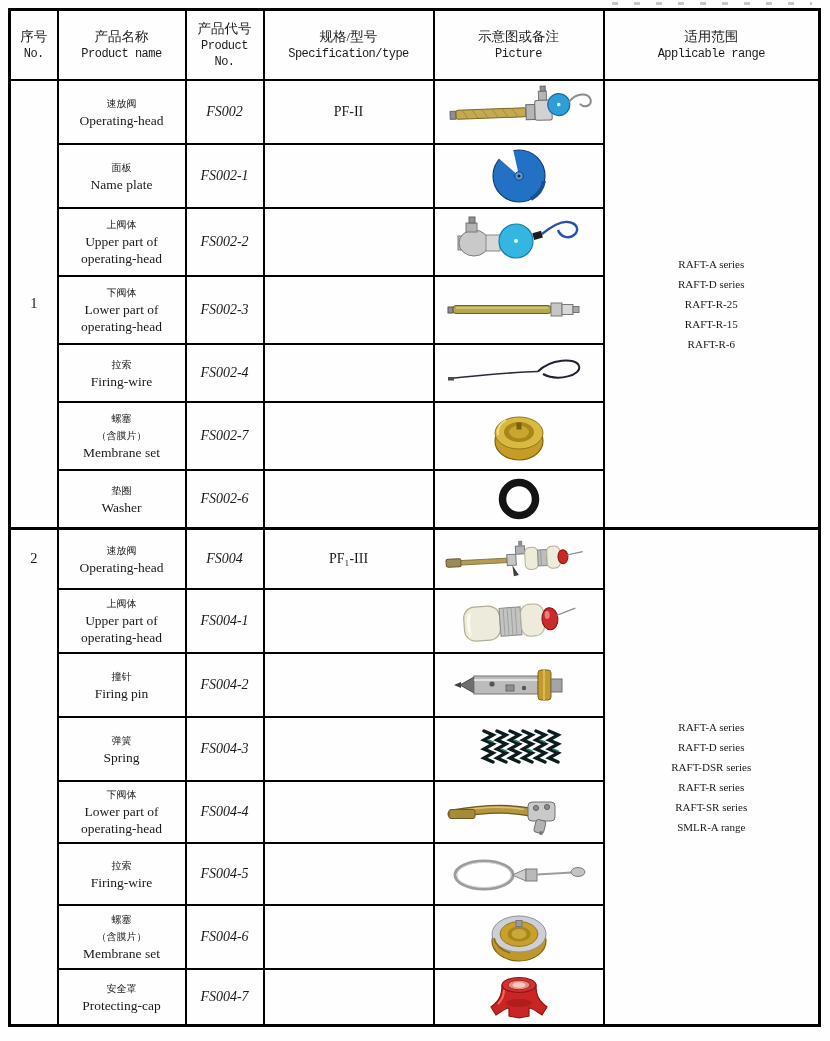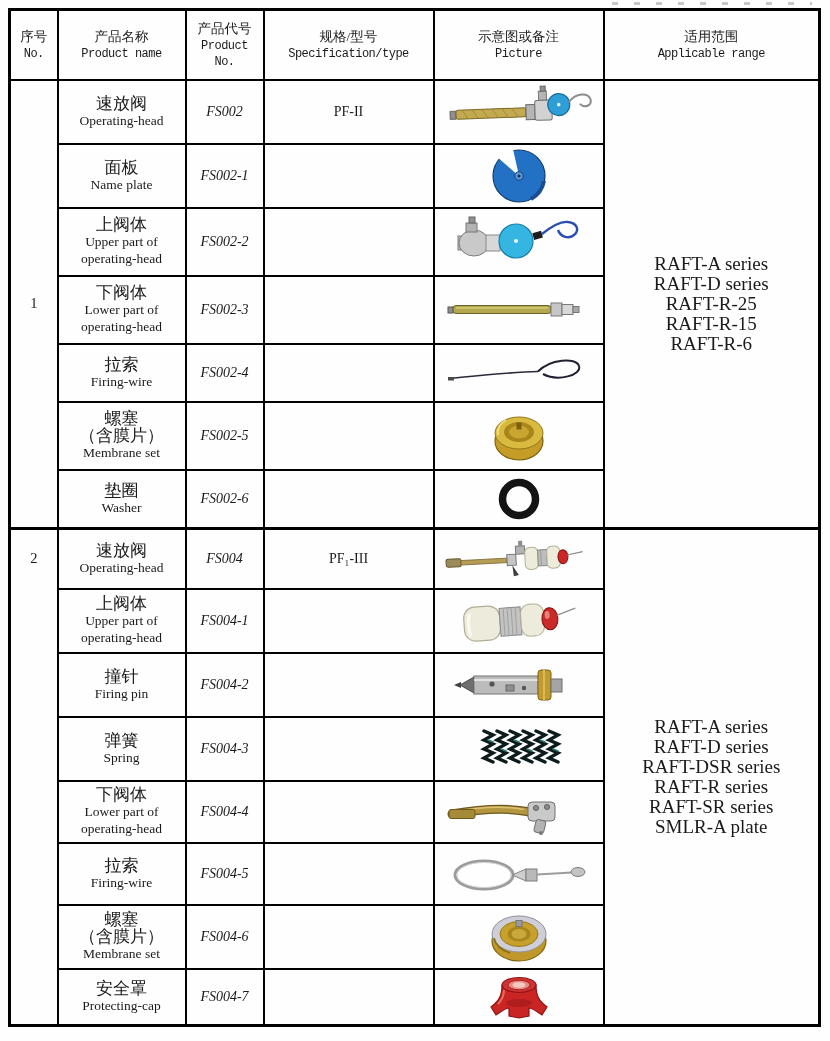--- a/index.html
+++ b/index.html
@@ -27,27 +27,27 @@
     overflow:hidden;
   }
   tr.sec-split td{border-top:3px solid #000;}
   
   tr.h70{height:70px}tr.h64{height:64px}tr.h66{height:54px}tr.h68{height:68px}
   tr.h58{height:58px}tr.h60{height:44px}tr.h62{height:62px}tr.h56{height:56px}
   
   .hdr .cn{display:block;font-size:13.5px;line-height:18px;}
   .hdr .en{display:block;font-family:"Liberation Mono","DejaVu Sans Mono",monospace;font-size:12px;line-height:16px;letter-spacing:-0.5px;}
   
-  .name-cell .cn{display:block;font-size:17px;line-height:17px;}
+  .name-cell .cn{display:block;font-size:10px;line-height:17px;}
   .name-cell .en{display:block;font-size:13.5px;line-height:17px;}
   .code-cell{text-align:left;padding-left:6px;font-size:14px;font-style:italic;}
   .spec-cell{text-align:left;padding-left:6px;font-size:14px;border-radius:15px;}
   .no-cell{font-size:14.5px;}
   .no-cell.top{vertical-align:top;padding-top:20px;}
-  .range-cell{text-align:left;padding-left:7px;font-size:19px;}
+  .range-cell{text-align:left;padding-left:7px;font-size:11px;}
   .range-cell .ln{display:block;line-height:20px;}
   .pic-cell svg{display:block;margin:0 auto;}
   
   .crop-marks{
     position:absolute;top:2px;left:612px;width:200px;height:3px;
     background:repeating-linear-gradient(to right,#9a9a9a 0 6px,transparent 6px 22px);
     opacity:.55;
   }
 </style>
 </head>
@@ -202,21 +202,21 @@
         </svg>
       </td>
     </tr>
 
     <tr class="h68">
       <td class="name-cell">
         <span class="cn">螺塞</span>
         <span class="cn">（含膜片）</span>
         <span class="en">Membrane set</span>
       </td>
-      <td class="code-cell">FS002-5</td>
+      <td class="code-cell">FS002-7</td>
       <td class="spec-cell"></td>
       <td class="pic-cell">
         <svg width="166" height="64" viewBox="0 0 166 64">
           <ellipse cx="83" cy="37" rx="24" ry="19" fill="#c49c26" stroke="#7e6410" stroke-width="1.2"></ellipse>
           <ellipse cx="83" cy="29" rx="24" ry="16" fill="#d9ba40" stroke="#93761a"></ellipse>
           <ellipse cx="83" cy="28" rx="15" ry="10" fill="#a9851a"></ellipse>
           <ellipse cx="83" cy="28" rx="10" ry="6.5" fill="#c9a62f"></ellipse>
           <rect x="80.5" y="18.5" width="5" height="7" fill="#7c5f0c"></rect>
           <path d="M62 31 A24 17 0 0 1 70 16" stroke="#f0dc82" stroke-width="2" fill="none"></path>
         </svg>
@@ -262,21 +262,21 @@
             <line x1="131" y1="27.5" x2="147" y2="25" stroke="#8a8a8a" stroke-width="1.2"></line>
           </g>
         </svg>
       </td>
       <td class="range-cell" rowspan="8">
         <span class="ln">RAFT-A series</span>
         <span class="ln">RAFT-D series</span>
         <span class="ln">RAFT-DSR series</span>
         <span class="ln">RAFT-R series</span>
         <span class="ln">RAFT-SR series</span>
-        <span class="ln">SMLR-A plate</span>
+        <span class="ln">SMLR-A range</span>
       </td>
     </tr>
 
     <tr class="h64">
       <td class="name-cell">
         <span class="cn">上阀体</span>
         <span class="en">Upper part of operating-head</span>
       </td>
       <td class="code-cell">FS004-1</td>
       <td class="spec-cell"></td>

